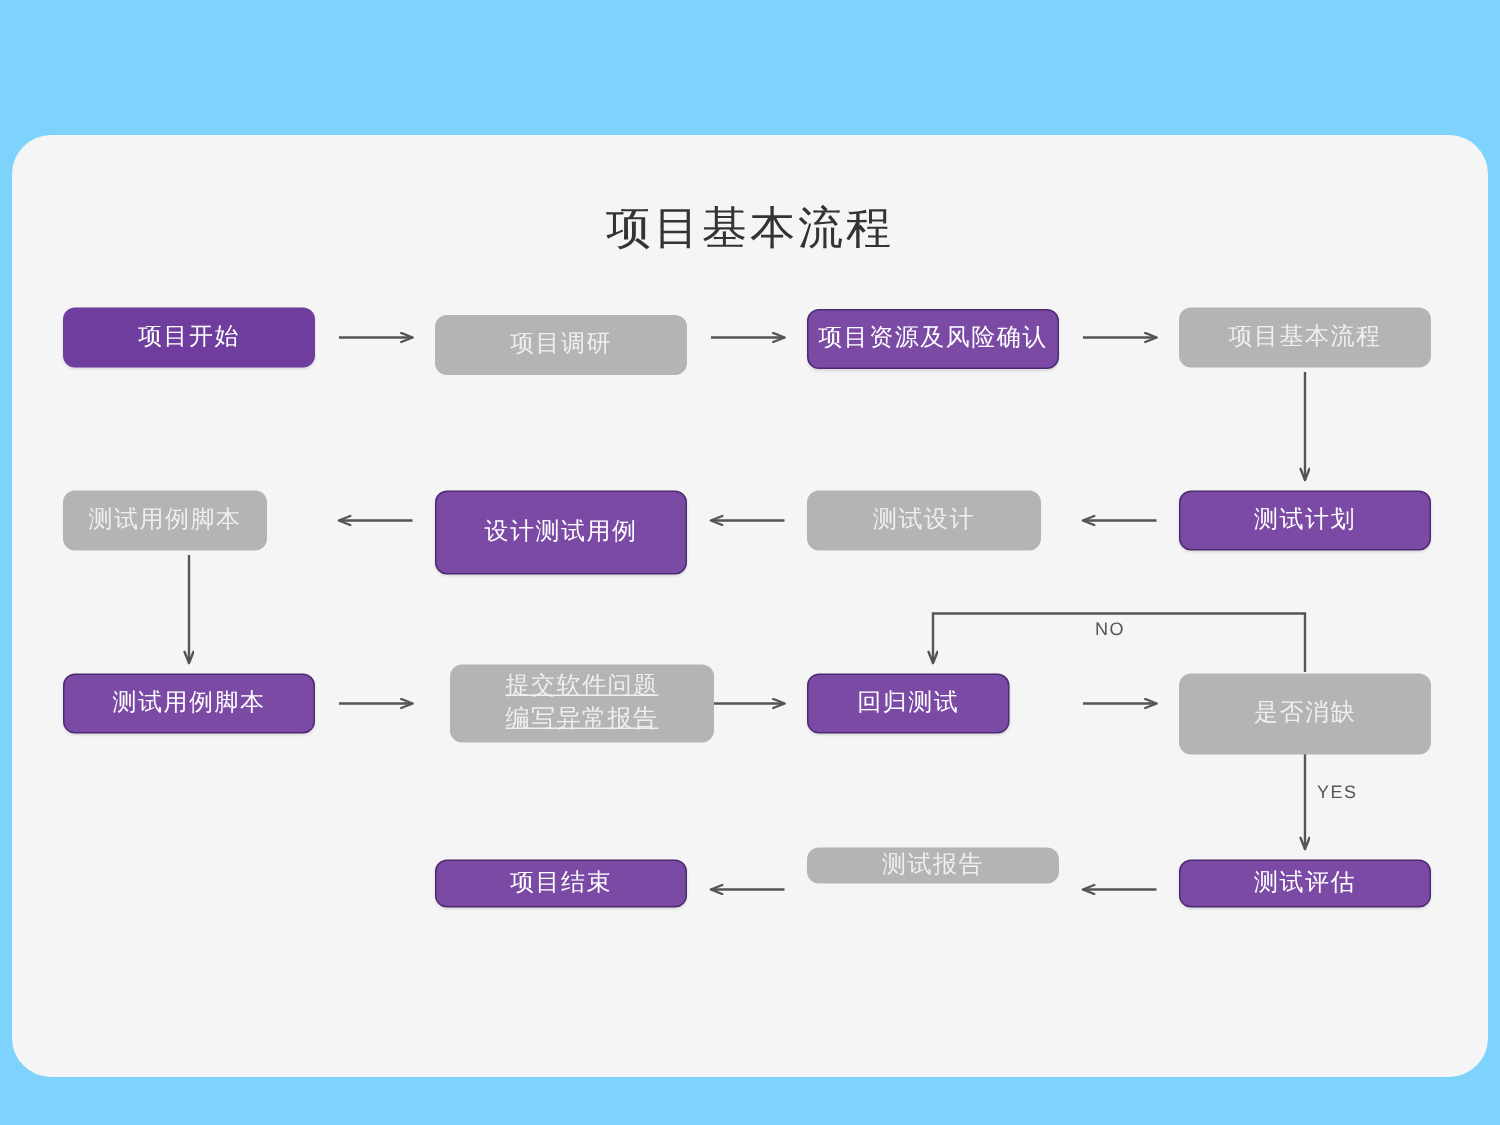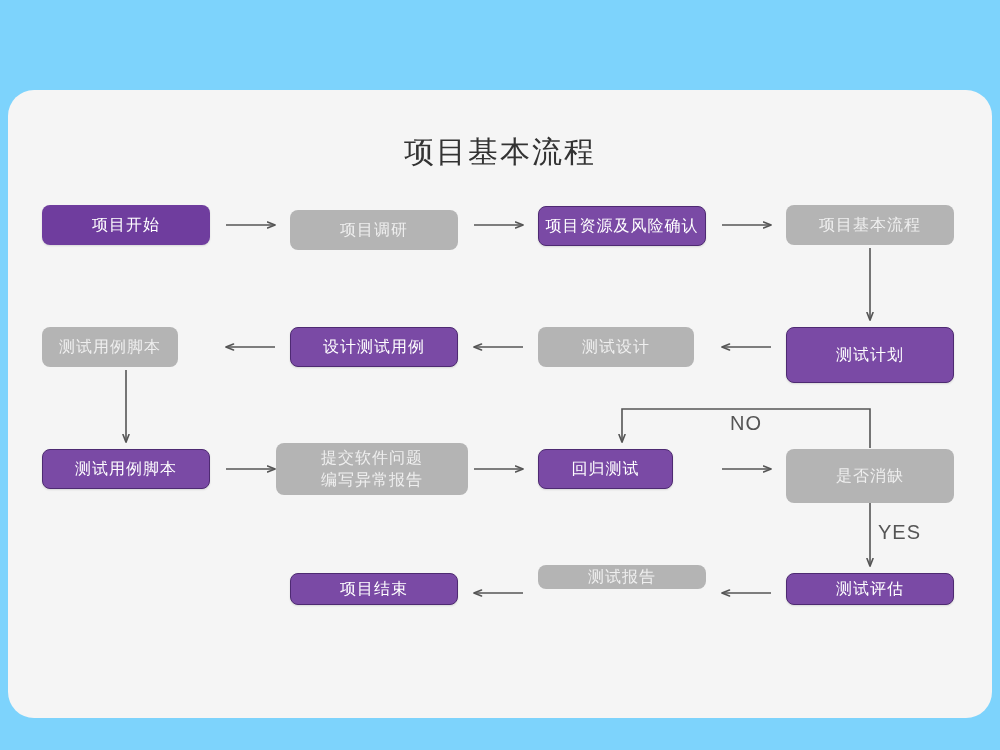--- a/index.html
+++ b/index.html
@@ -68,21 +68,21 @@
   .arrow-svg {
     position: absolute;
     left: 0;
     top: 0;
     width: 1000px;
     height: 750px;
     pointer-events: none;
   }
   .edge-label {
     position: absolute;
-    font-size: 20px;
+    font-size: 12px;
     color: #555555;
     letter-spacing: 1px;
   }
 </style>
 </head>
 <body>
 
 <div id="stage">
 
   <div id="card"></div>
@@ -122,26 +122,26 @@
 
   <div class="edge-label" style="left:730px; top:412px;">NO</div>
   <div class="edge-label" style="left:878px; top:521px;">YES</div>
 
   <div class="node purple" style="left:42px;  top:205px; width:168px; height:40px;">项目开始</div>
   <div class="node gray" style="left:290px; top:210px; width:168px; height:40px;">项目调研</div>
   <div class="node purple outline" style="left:538px; top:206px; width:168px; height:40px;">项目资源及风险确认</div>
   <div class="node gray" style="left:786px; top:205px; width:168px; height:40px;">项目基本流程</div>
 
   <div class="node gray" style="left:42px;  top:327px; width:136px; height:40px;">测试用例脚本</div>
-  <div class="node purple outline" style="left:290px; top:327px; width:168px; height:40px;">设计测试用例</div>
+  <div class="node purple outline" style="left:290px; top:327px; width:168px; height:56px;">设计测试用例</div>
   <div class="node gray" style="left:538px; top:327px; width:156px; height:40px;font-family:Liberation Serif, serif;">测试设计</div>
-  <div class="node purple outline" style="left:786px; top:327px; width:168px; height:56px;">测试计划</div>
+  <div class="node purple outline" style="left:786px; top:327px; width:168px; height:40px;">测试计划</div>
 
   <div class="node purple outline" style="left:42px;  top:449px; width:168px; height:40px;">测试用例脚本</div>
-  <div class="node gray" style="left:276px; top:443px; width:192px; height:52px;">提交软件问题
+  <div class="node gray" style="left:300px; top:443px; width:176px; height:52px;text-decoration:underline;">提交软件问题
 编写异常报告</div>
   <div class="node purple outline" style="left:538px; top:449px; width:135px; height:40px;">回归测试</div>
   <div class="node gray" style="left:786px; top:449px; width:168px; height:54px;">是否消缺</div>
 
   <div class="node purple outline" style="left:290px; top:573px; width:168px; height:32px;">项目结束</div>
   <div class="node gray" style="left:538px; top:565px; width:168px; height:24px;">测试报告</div>
   <div class="node purple outline" style="left:786px; top:573px; width:168px; height:32px;">测试评估</div>
 
 </div>
 

